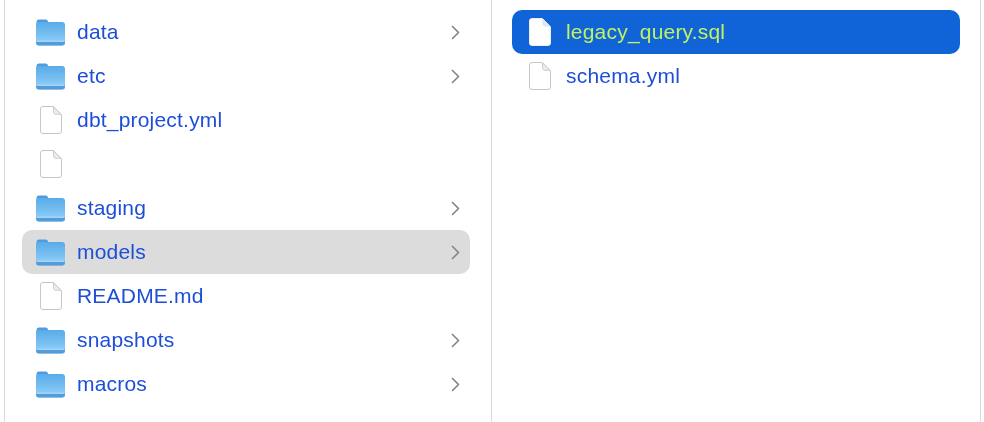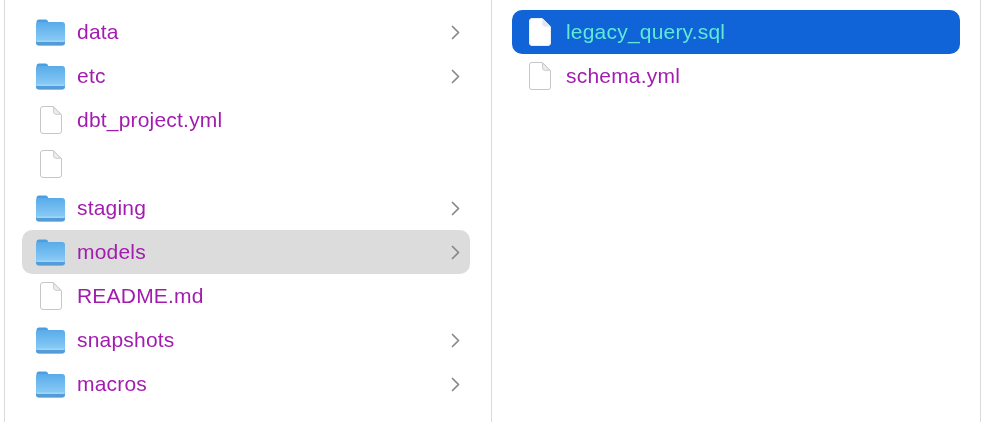--- a/index.html
+++ b/index.html
@@ -12,22 +12,22 @@
   .vdiv.d3{left:980px;}
   .col{position:absolute;top:0;bottom:0;padding-top:10px;box-sizing:border-box;}
   .col-1{left:5px;width:486px;}
   .col-2{left:492px;width:488px;}
   .row{height:44px;display:flex;align-items:center;border-radius:10px;}
   .col-1 .row{margin:0 21px 0 17px;padding-left:14px;}
   .col-2 .row{margin:0 20px;padding-left:13px;}
   .row.sel-inactive{background:#dcdcdc;text-align:center;}
   .row.sel-active{background:#1064d8;}
   .icon{width:29px;height:30px;display:flex;align-items:center;justify-content:center;flex:0 0 29px;}
-  .label{margin-left:12px;font-size:21px;letter-spacing:.2px;color:#a21caf;white-space:nowrap;}
-  .row.sel-active .label{color:#5eead4;}
+  .label{margin-left:12px;font-size:21px;letter-spacing:.2px;color:#1d4ed8;white-space:nowrap;}
+  .row.sel-active .label{color:#bef264;}
   .chevron{margin-left:auto;margin-right:9px;display:flex;align-items:center;}
   
   .row.sel-active .page-body{stroke:#e9edf5;}
   .row.sel-active .page-fold{fill:#dfe6f2;stroke:#e9edf5;}
 </style>
 </head>
 <body>
 
 <div class="finder">
   <div class="col col-1">

